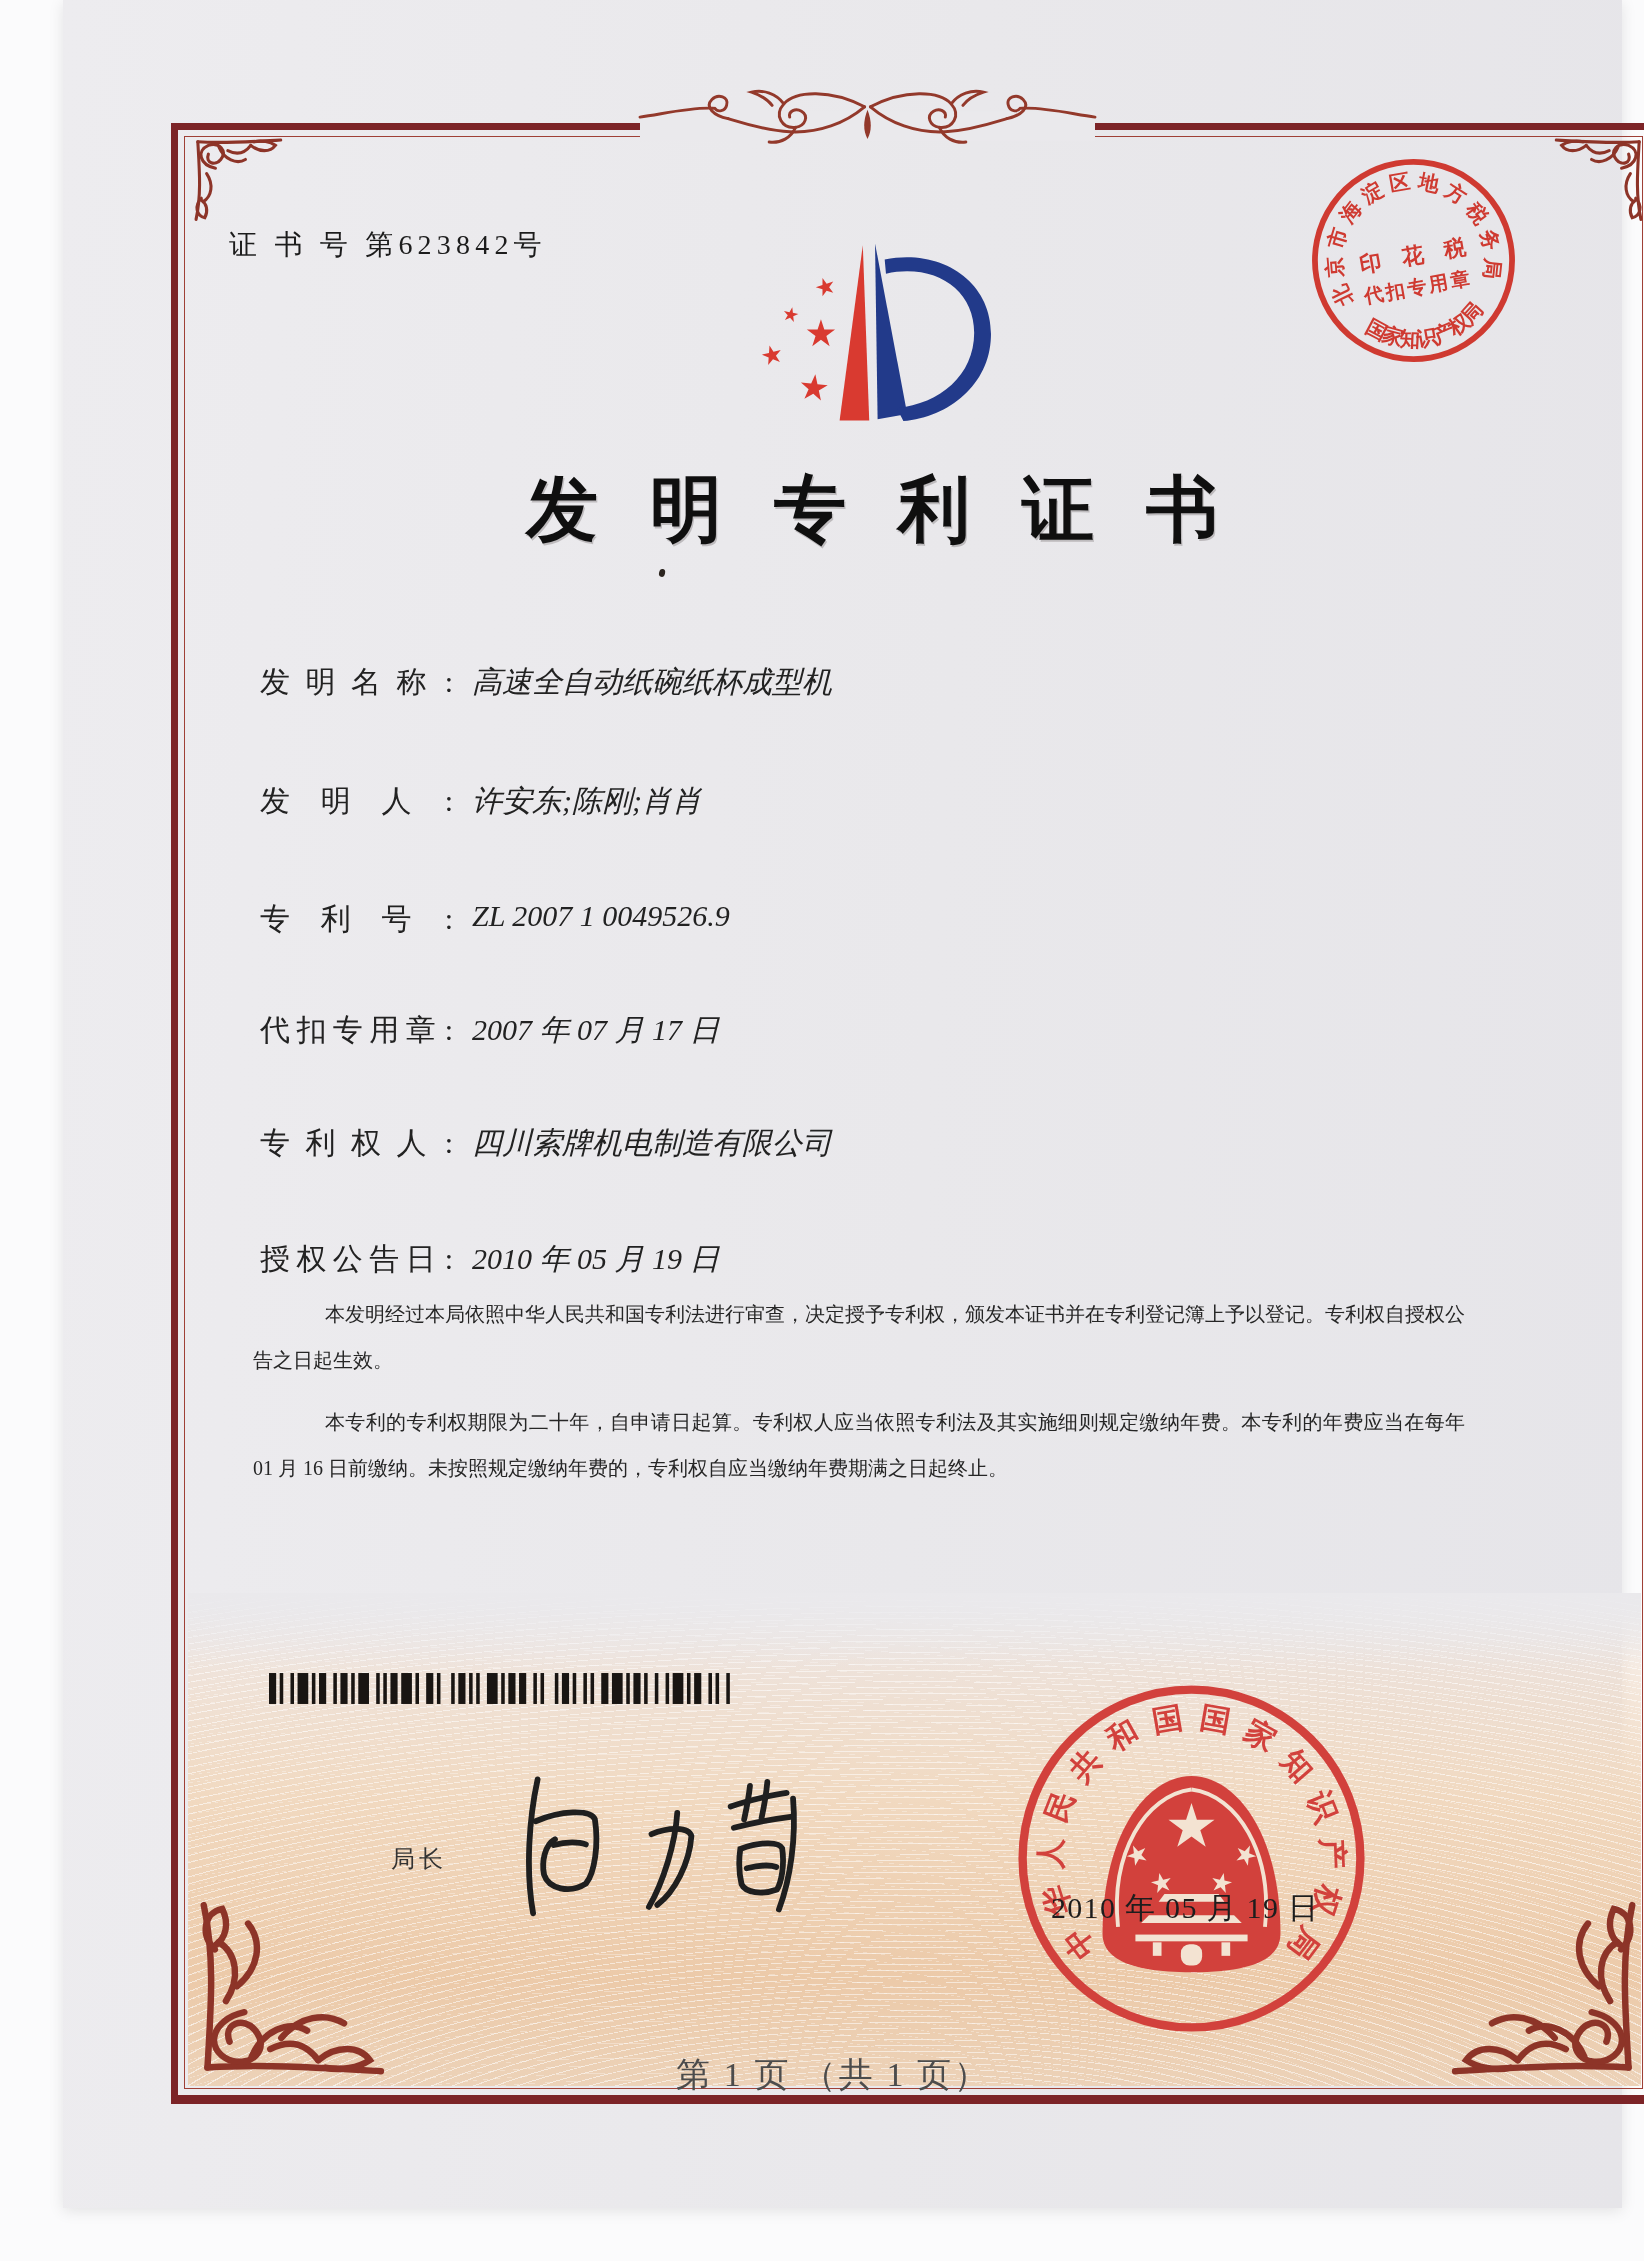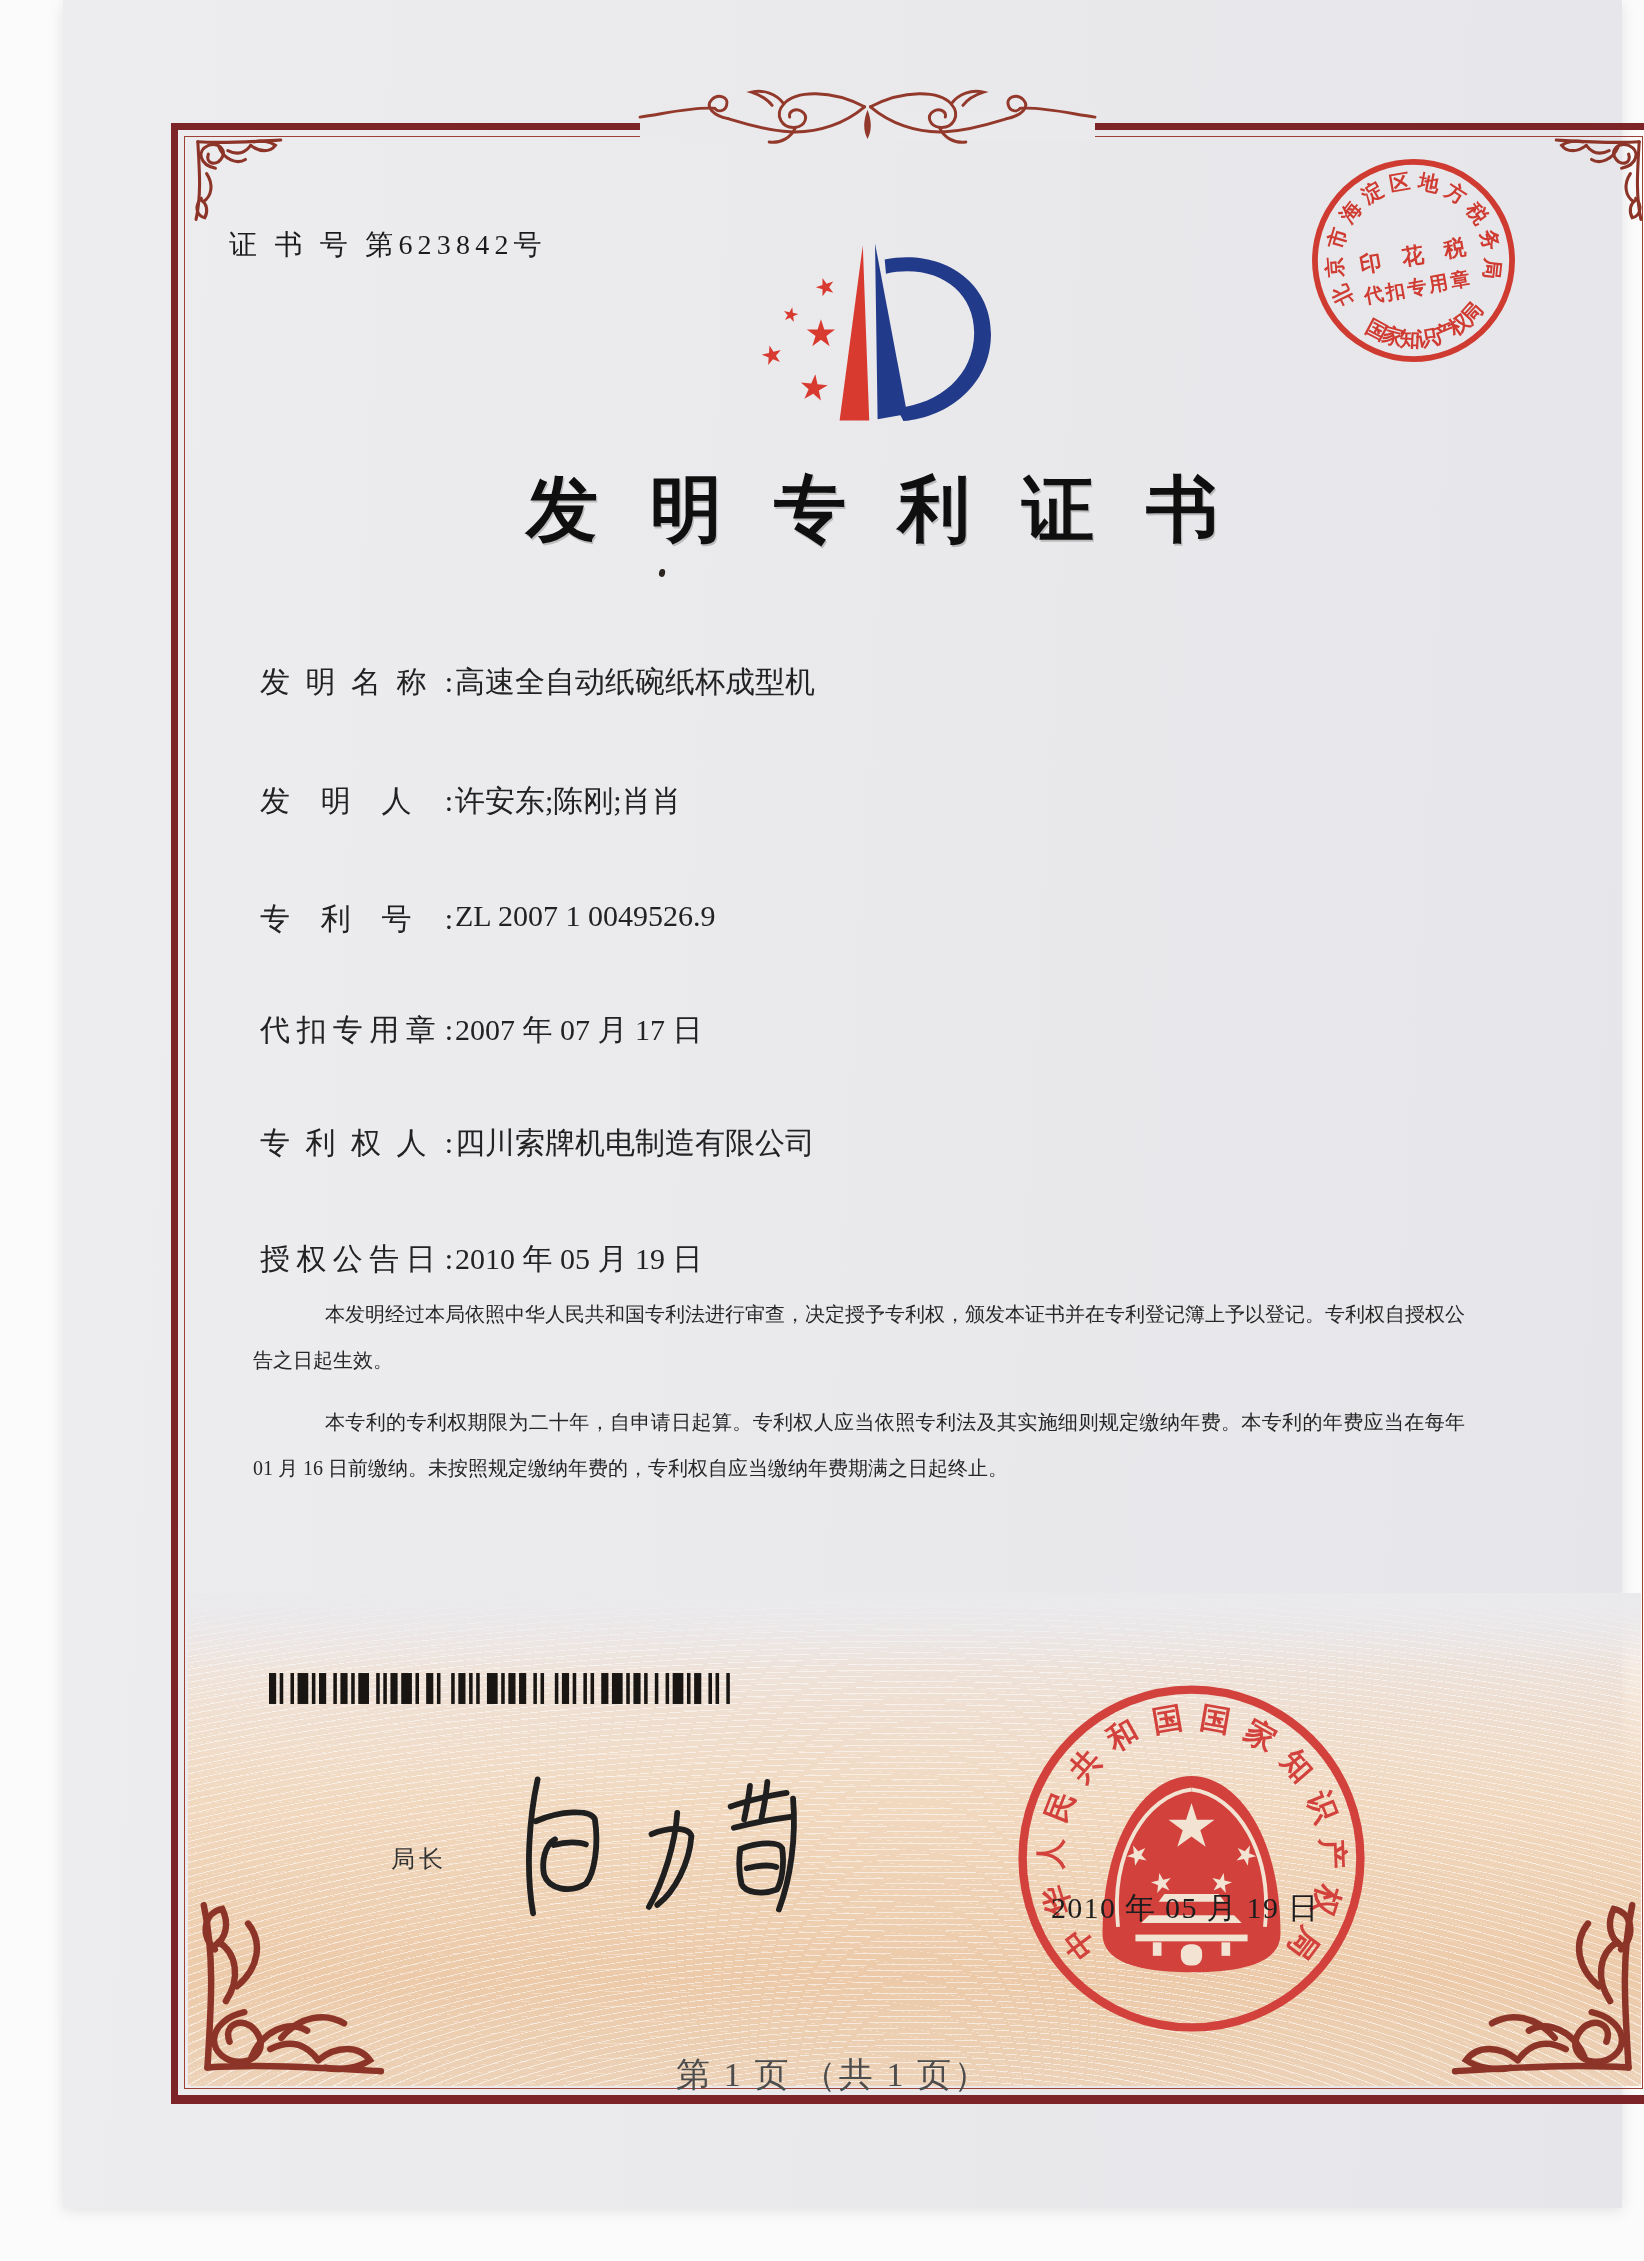--- a/index.html
+++ b/index.html
@@ -22,21 +22,21 @@
   svg{position:absolute;overflow:visible;}
   .flour{stroke:#8d3428;stroke-width:3.5;fill:none;stroke-linecap:round;}
   .orn{stroke:#93392b;stroke-width:4;fill:none;stroke-linecap:round;}
   .cert-no{position:absolute;left:166px;top:226px;font-size:28px;letter-spacing:5.2px;color:#1c1c1c;}
   .title{position:absolute;left:463px;top:450px;font-size:72px;font-weight:600;color:#0f0f0f;
          letter-spacing:52px;white-space:nowrap;text-shadow:1.3px 1.9px 0 rgba(60,50,50,.25);margin-top:12px;}
   .spot{position:absolute;left:596px;top:569px;width:6.4px;height:8.4px;border-radius:50%;background:#2b241f;transform:rotate(14deg);}
   .row{position:absolute;left:197px;font-size:30px;color:#222;white-space:nowrap;}
   .lbl{display:inline-block;width:193px;text-align:justify;text-align-last:justify;vertical-align:top;}
   .lbl::after{content:":";margin-left:2.6px;}
-  .val{margin-left:2px;}
+  .val{margin-left:19px;font-style:italic;}
   .bodytext{position:absolute;left:190px;top:1291px;width:1212px;font-size:20px;line-height:46px;
             color:#262626;text-align:justify;}
   .bodytext p{margin:0 0 15.5px 0;text-indent:72px;}
   .sig-title{position:absolute;left:328px;top:1843px;font-size:24px;letter-spacing:3.9px;color:#333;}
   .seal-date{position:absolute;left:988px;top:1888px;font-size:30px;letter-spacing:1.3px;color:#1d1d1d;white-space:nowrap;}
   .footer{position:absolute;left:613px;top:2052px;font-size:34px;letter-spacing:2.6px;color:#4c4c4c;white-space:nowrap;}
   
   #stamp-svg{left:1241px;top:151px;transform:rotate(-10deg);color:var(--stamp-red,#cf3a31);}
   #stamp-svg .stampring{stroke:currentColor;fill:none;}
   #stamp-top text,#stamp-bottom text{fill:currentColor;font-family:"Liberation Serif","DejaVu Serif",serif;

